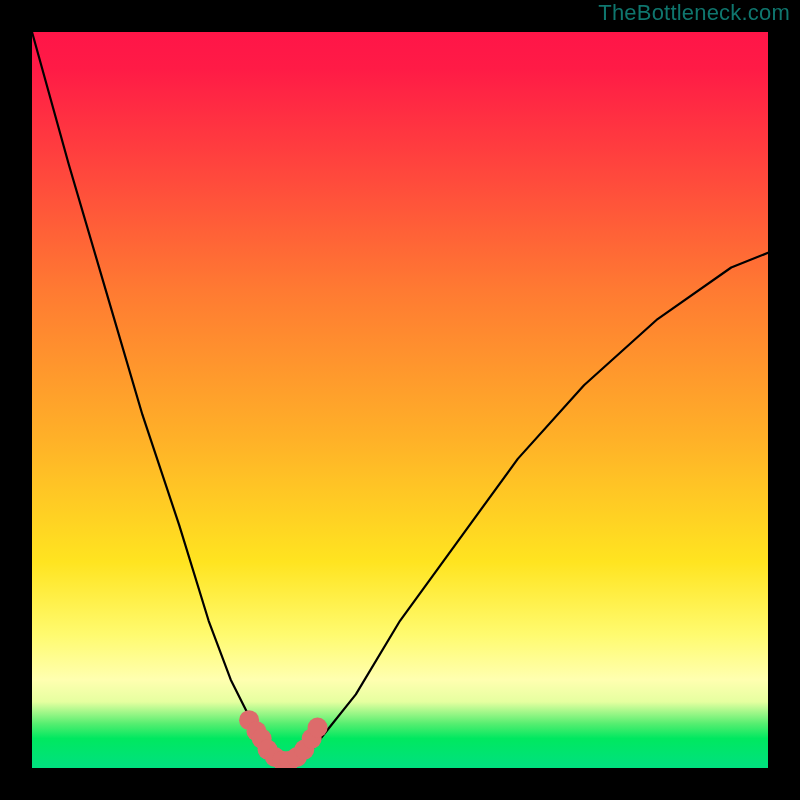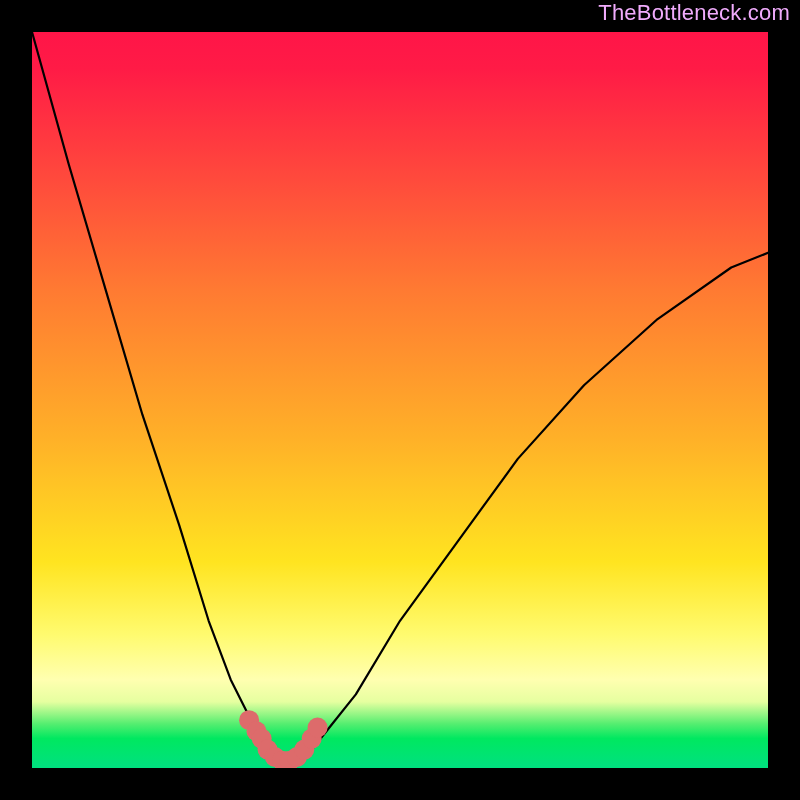--- a/index.html
+++ b/index.html
@@ -49,21 +49,21 @@
       #00e080 100%
     );
   }
   .watermark {
     position: absolute;
     top: 0px;
     right: 10px;
     font-family: Arial, Helvetica, sans-serif;
     font-size: 22px;
     font-weight: 500;
-    color: #f0abfc;
+    color: #0f766e;
     letter-spacing: 0.2px;
   }
   svg.curve {
     position: absolute;
     left: 0;
     top: 0;
     width: 736px;
     height: 736px;
   }
 </style>

